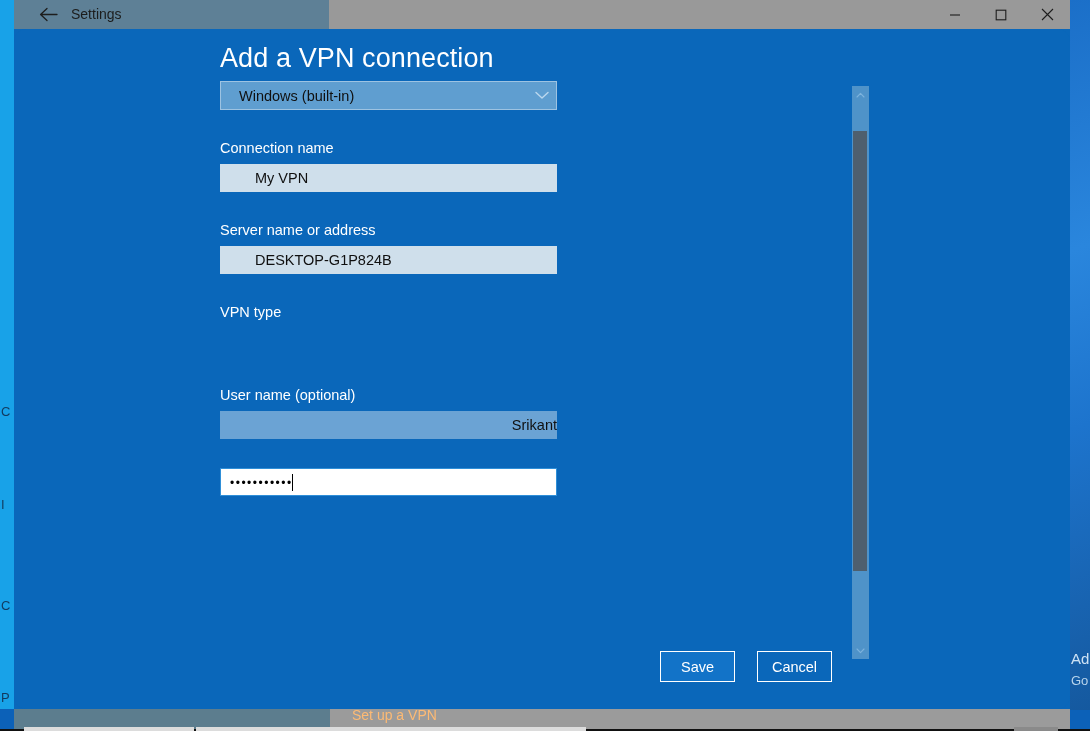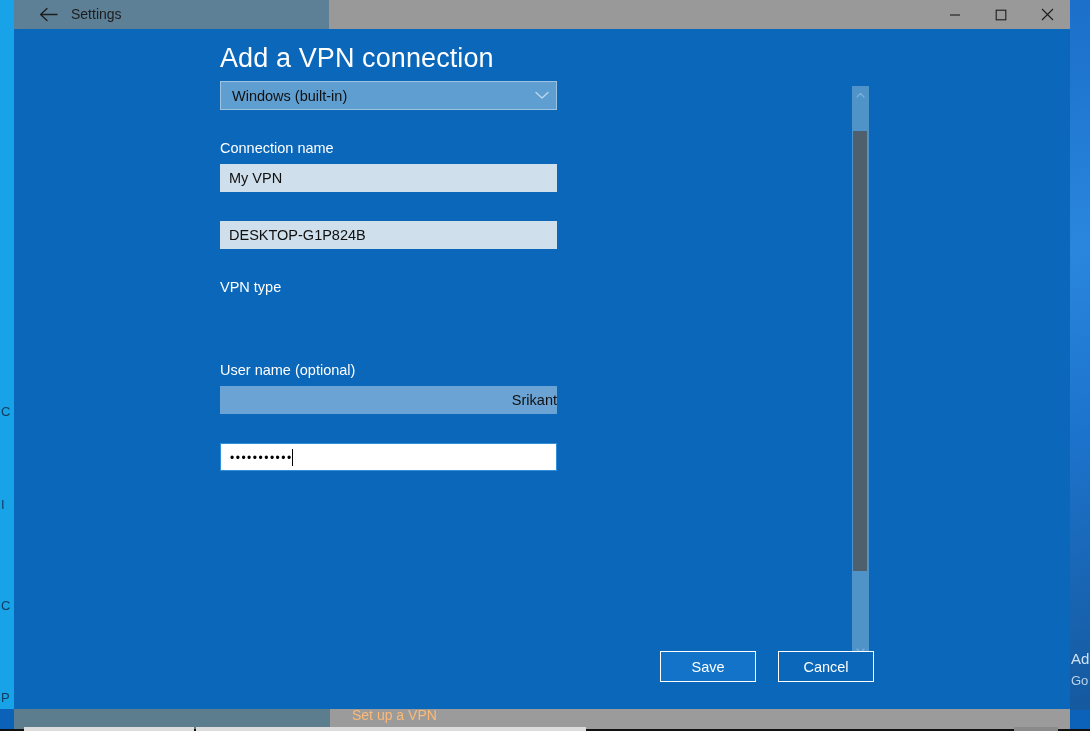--- a/index.html
+++ b/index.html
@@ -190,21 +190,21 @@
     background: #5f9ed0;
     border: 1px solid #9dc3e2;
     box-sizing: border-box;
     display: flex;
     align-items: center;
     cursor: pointer;
   }
   .combo .value {
     font-size: 14.5px;
     color: #101010;
-    padding-left: 11px;
+    padding-left: 18px;
     white-space: nowrap;
     overflow: hidden;
   }
   .combo .chevron {
     position: absolute;
     right: 7px; top: 0; bottom: 0;
     display: flex;
     align-items: center;
     color: #bcd8ee;
   }
@@ -215,23 +215,24 @@
     height: 28px;
     box-sizing: border-box;
     background: #cfdfeb;
     border: none;
     display: flex;
     align-items: center;
   }
   .textfield .value {
     font-size: 14.5px;
     color: #101010;
-    padding-left: 9px;
+    padding-left: 19px;
     white-space: nowrap;
     overflow: hidden;
+    margin-left: 16px;
   }
   .textfield.shaded { background: #6ba3d4; justify-content: flex-end; }
   .textfield.focused {
     background: #ffffff;
     border: 1px solid #2f8fd8;
   }
 
   .dots {
     font-size: 12px;
     letter-spacing: 1.5px;
@@ -280,21 +281,21 @@
   }
 
   
   .actions {
     position: absolute;
     left: 646px; top: 622px;
     display: flex;
     gap: 22px;
   }
   .btn {
-    width: 96px;
+    width: 75px;
     height: 31px;
     box-sizing: border-box;
     border: 1.5px solid #ffffff;
     background: #0a67ba;
     color: #ffffff;
     font-size: 14.5px;
     font-family: "Liberation Sans", sans-serif;
     display: flex;
     align-items: center;
     justify-content: center;
@@ -378,20 +379,21 @@
 
         <div class="gap-md"></div>
 
         <div class="field-label">Connection name</div>
         <div class="textfield">
           <span class="value" placeholder="">My VPN</span>
         </div>
 
         <div class="gap-md"></div>
 
+        <div class="field-label">Server name or address</div>
         <div class="textfield">
           <span class="value" placeholder="">DESKTOP-G1P824B</span>
         </div>
 
         <div class="gap-md"></div>
 
         <div class="field-label">VPN type</div>
 
         <div class="gap-md"></div>
 

